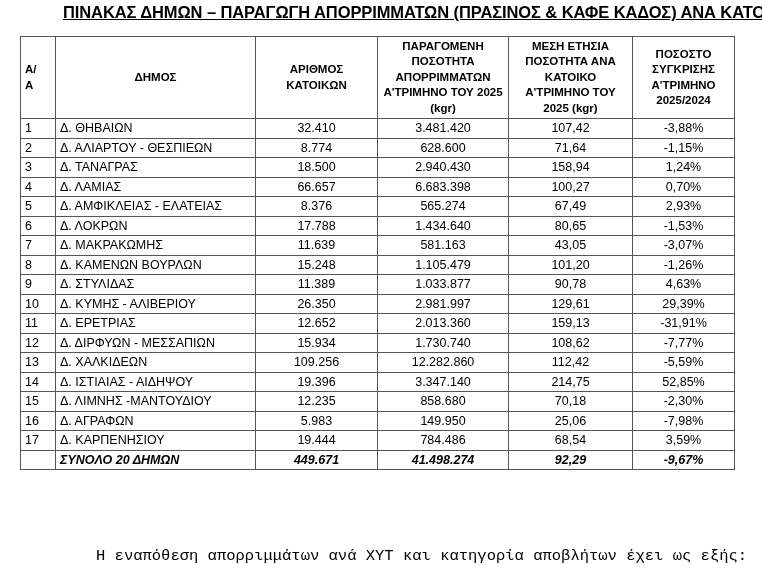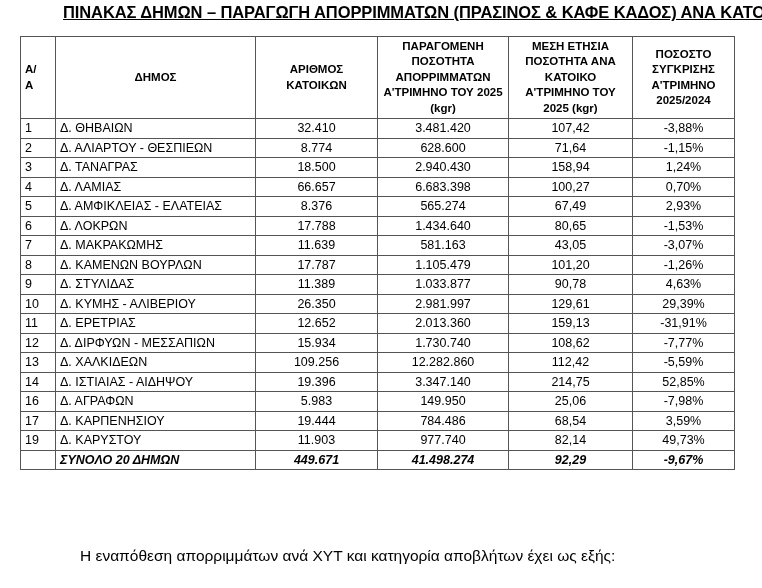--- a/index.html
+++ b/index.html
@@ -10,21 +10,21 @@
   table.main { position: absolute; left: 20px; top: 36px; border-collapse: collapse;
                table-layout: fixed; width: 714px; font-size: 12.5px; }
   table.main td, table.main th { border: 1px solid #555; padding: 0 4px; }
   table.main th { font-weight: bold; font-size: 11.5px; text-align: center; line-height: 15.5px; height: 81px; }
   table.main th.aa { text-align: left; }
   table.main td { height: 18.5px; line-height: 18px; }
   td.c { text-align: center; }
   td.l { text-align: left; }
   tr.total td { font-weight: bold; font-style: italic; }
   tr.total td.it { }
-  .caption { position: absolute; left: 80px; top: 547px; font-size: 15.5px; white-space: nowrap; }
+  .caption { position: absolute; left: 96px; top: 547px; font-size: 15.5px; white-space: nowrap; font-family: Liberation Mono, monospace; }
 </style>
 </head>
 <body>
 
 <div class="title">ΠΙΝΑΚΑΣ ΔΗΜΩΝ – ΠΑΡΑΓΩΓΗ ΑΠΟΡΡΙΜΜΑΤΩΝ (ΠΡΑΣΙΝΟΣ &amp; ΚΑΦΕ ΚΑΔΟΣ) ΑΝΑ ΚΑΤΟΙΚΟ</div>
 
 <table class="main">
   <colgroup>
     <col style="width:35px">
     <col style="width:200px">
@@ -96,21 +96,21 @@
         <td class="l">7</td>
         <td class="l">Δ. ΜΑΚΡΑΚΩΜΗΣ</td>
         <td class="c">11.639</td>
         <td class="c">581.163</td>
         <td class="c">43,05</td>
         <td class="c">-3,07%</td>
       </tr>
       <tr>
         <td class="l">8</td>
         <td class="l">Δ. ΚΑΜΕΝΩΝ ΒΟΥΡΛΩΝ</td>
-        <td class="c">17.787</td>
+        <td class="c">15.248</td>
         <td class="c">1.105.479</td>
         <td class="c">101,20</td>
         <td class="c">-1,26%</td>
       </tr>
       <tr>
         <td class="l">9</td>
         <td class="l">Δ. ΣΤΥΛΙΔΑΣ</td>
         <td class="c">11.389</td>
         <td class="c">1.033.877</td>
         <td class="c">90,78</td>
@@ -150,43 +150,43 @@
       </tr>
       <tr>
         <td class="l">14</td>
         <td class="l">Δ. ΙΣΤΙΑΙΑΣ - ΑΙΔΗΨΟΥ</td>
         <td class="c">19.396</td>
         <td class="c">3.347.140</td>
         <td class="c">214,75</td>
         <td class="c">52,85%</td>
       </tr>
       <tr>
+        <td class="l">15</td>
+        <td class="l">Δ. ΛΙΜΝΗΣ -ΜΑΝΤΟΥΔΙΟΥ</td>
+        <td class="c">12.235</td>
+        <td class="c">858.680</td>
+        <td class="c">70,18</td>
+        <td class="c">-2,30%</td>
+      </tr>
+      <tr>
         <td class="l">16</td>
         <td class="l">Δ. ΑΓΡΑΦΩΝ</td>
         <td class="c">5.983</td>
         <td class="c">149.950</td>
         <td class="c">25,06</td>
         <td class="c">-7,98%</td>
       </tr>
       <tr>
         <td class="l">17</td>
         <td class="l">Δ. ΚΑΡΠΕΝΗΣΙΟΥ</td>
         <td class="c">19.444</td>
         <td class="c">784.486</td>
         <td class="c">68,54</td>
         <td class="c">3,59%</td>
       </tr>
-      <tr>
-        <td class="l">19</td>
-        <td class="l">Δ. ΚΑΡΥΣΤΟΥ</td>
-        <td class="c">11.903</td>
-        <td class="c">977.740</td>
-        <td class="c">82,14</td>
-        <td class="c">49,73%</td>
-      </tr>
       <tr class="total">
         <td class="l"></td>
         <td class="l it">ΣΥΝΟΛΟ 20 ΔΗΜΩΝ</td>
         <td class="c it">449.671</td>
         <td class="c it">41.498.274</td>
         <td class="c">92,29</td>
         <td class="c">-9,67%</td>
       </tr>
     </tbody>
 </table>

